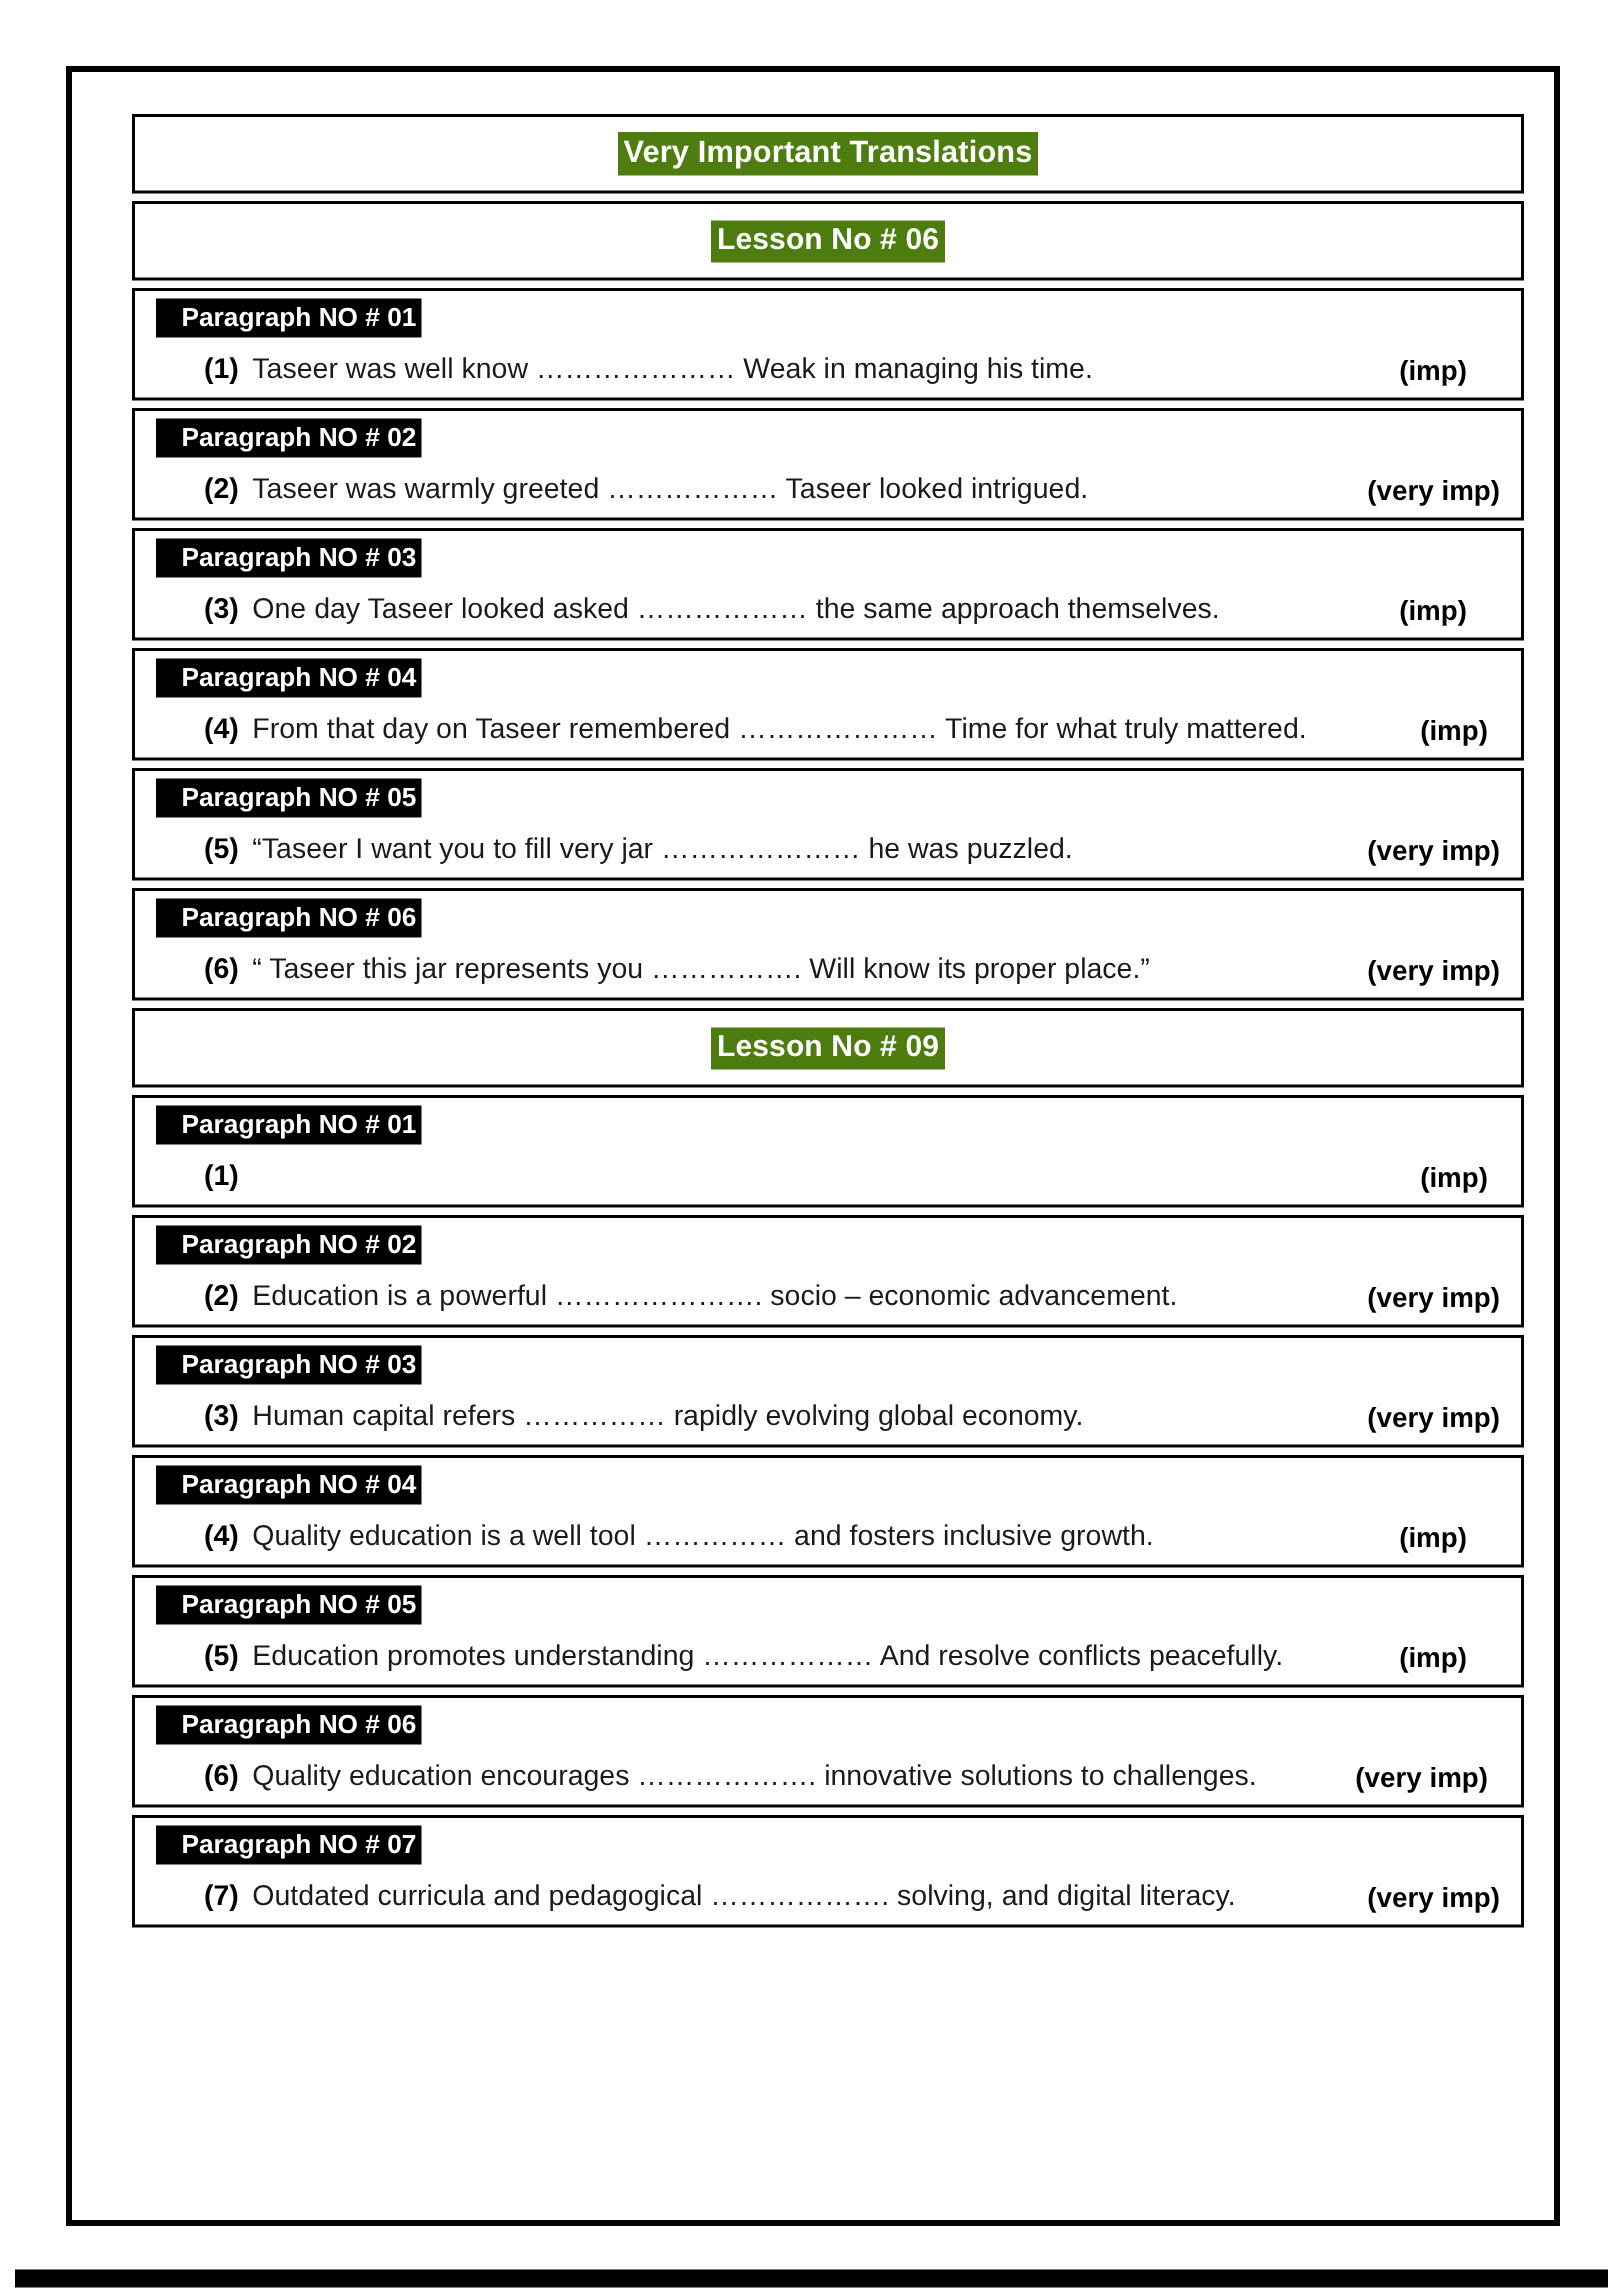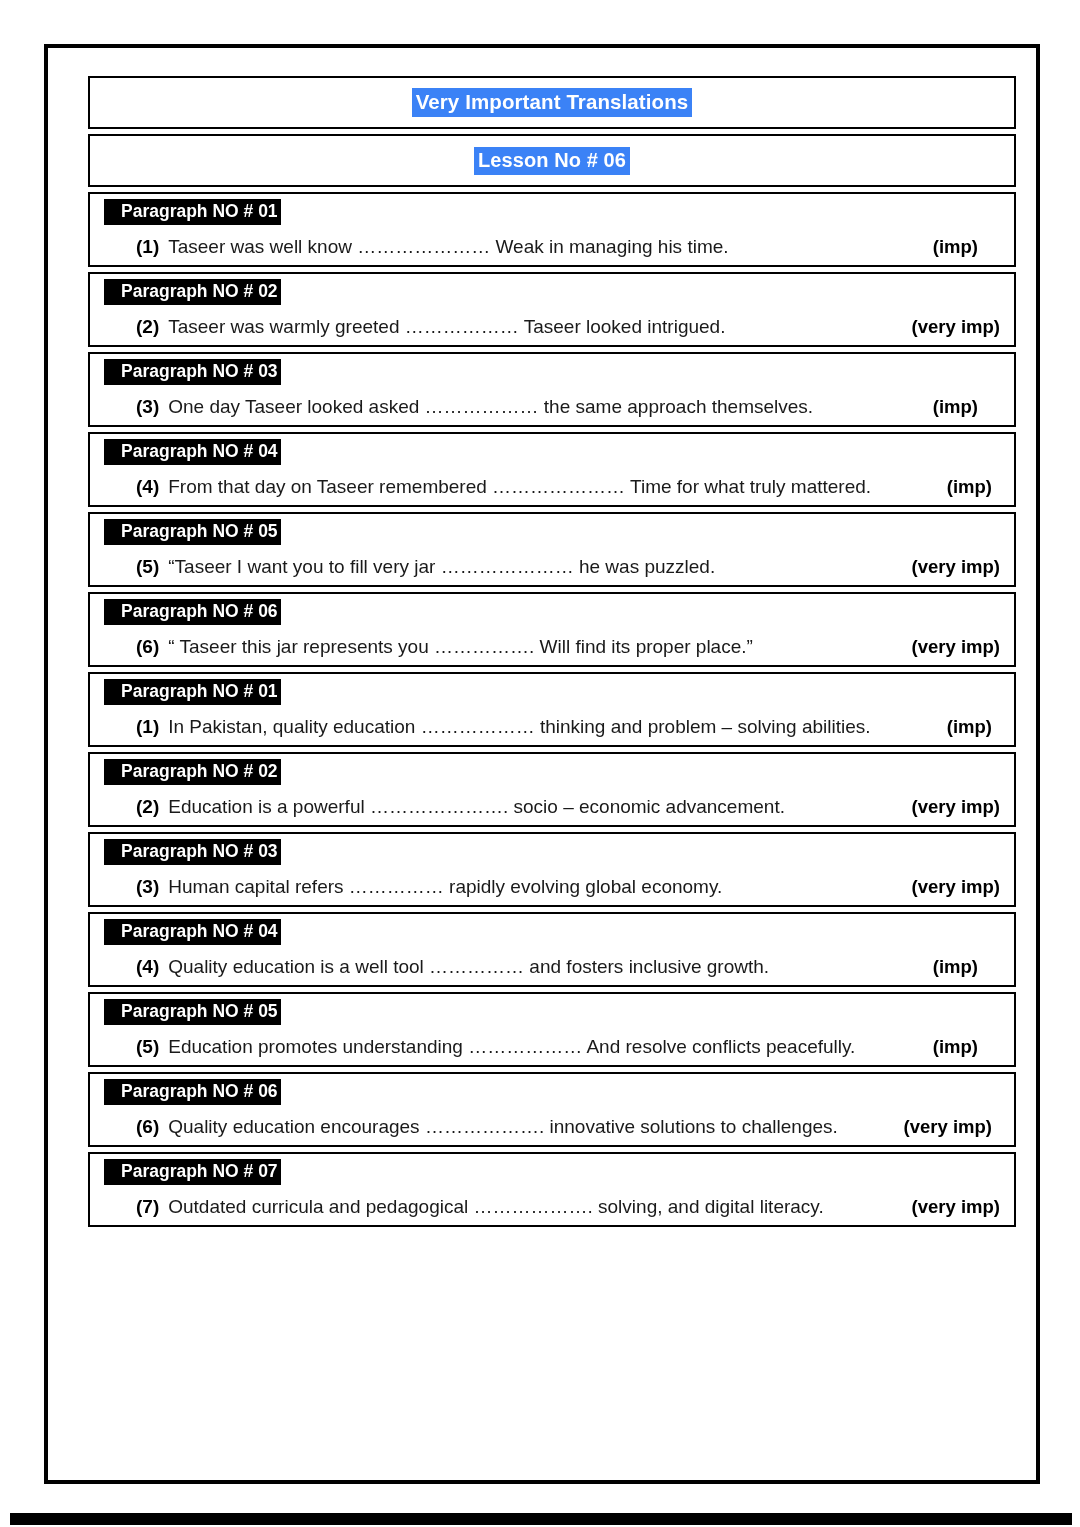--- a/index.html
+++ b/index.html
@@ -56,21 +56,21 @@
 
   
   .row.banner {
     height: 53px;
     display: flex;
     align-items: center;
     justify-content: center;
   }
   .banner-text {
     display: inline-block;
-    background: #3b82f6;
+    background: #4d7c0f;
     color: #ffffff;
     font-weight: bold;
     font-size: 20px;
     line-height: 1.25;
     padding: 1px 4px 2px 4px;
     white-space: nowrap;
     letter-spacing: 0.1px;
   }
   .row.banner.title .banner-text {
     font-size: 20.5px;
@@ -198,31 +198,33 @@
         <span class="para-num">(5)</span>
         <span class="para-text">“Taseer I want you to fill very jar ………………… he was puzzled.</span>
         <span class="para-imp pad-none">(very imp)</span>
       </div>
     </div>
 
     <div class="row para">
       <span class="para-tag">Paragraph NO # 06</span>
       <div class="para-line">
         <span class="para-num">(6)</span>
-        <span class="para-text">“ Taseer this jar represents you ……………. Will find its proper place.”</span>
-        <span class="para-imp pad-none">(very imp)</span>
-      </div>
-    </div>
-
+        <span class="para-text">“ Taseer this jar represents you ……………. Will know its proper place.”</span>
+        <span class="para-imp pad-none">(very imp)</span>
+      </div>
+    </div>
+
+    <div class="row banner">
+      <span class="banner-text">Lesson No # 09</span>
+    </div>
 
     <div class="row para">
       <span class="para-tag">Paragraph NO # 01</span>
       <div class="para-line">
         <span class="para-num">(1)</span>
-        <span class="para-text">In Pakistan, quality education ……………… thinking and problem – solving abilities.</span>
         <span class="para-imp pad-md">(imp)</span>
       </div>
     </div>
 
     <div class="row para">
       <span class="para-tag">Paragraph NO # 02</span>
       <div class="para-line">
         <span class="para-num">(2)</span>
         <span class="para-text">Education is a powerful …………………. socio – economic advancement.</span>
         <span class="para-imp pad-none">(very imp)</span>

